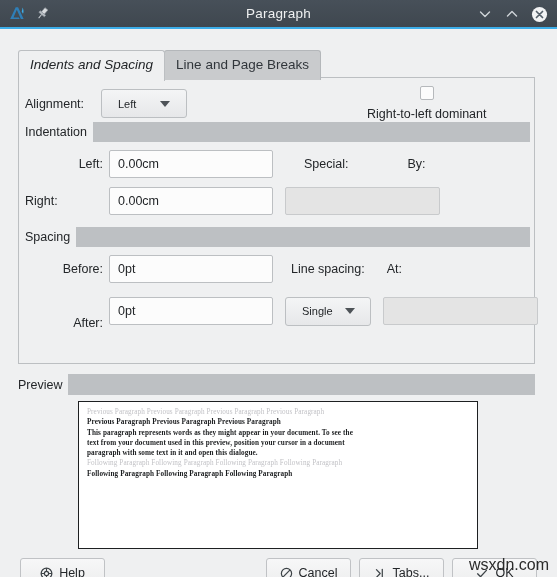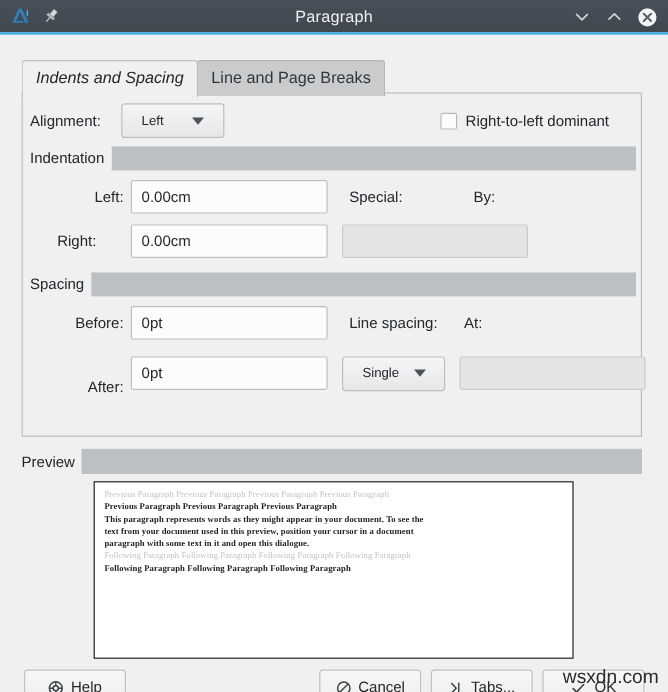--- a/index.html
+++ b/index.html
@@ -305,40 +305,40 @@
   </div>
 
   <div class="panel">
 
     <div class="row" style="left:6px; top:8px;">
       <span class="lbl" style="width:72px; display:inline-block; text-align:left;">Alignment:</span>
       <div class="combo" style="width:86px; margin-left:4px;">
         <span>Left</span>
         <span class="caret"></span>
       </div>
-      <div class="check-wrap" style="margin-left:180px;">
+      <div class="check-wrap" style="margin-left:180px;flex-direction:column;">
         <span class="checkbox"></span>
         <span class="lbl">Right-to-left dominant</span>
       </div>
     </div>
 
     <div class="sect" style="left:6px; top:44px; width:505px;">
       <span class="sect-label">Indentation</span>
       <span class="sect-bar"></span>
     </div>
 
     <div class="row" style="left:6px; top:72px;">
       <span class="lbl" style="width:78px; display:inline-block; text-align:right;">Left:</span>
       <input class="txt" style="width: 164px; margin-left: 6px;" type="text" value="0.00cm">
-      <span class="lbl" style="margin-left:18px;">Special:</span>
+      <span class="lbl" style="margin-left:31px;">Special:</span>
       <span class="lbl" style="margin-left:59px;">By:</span>
     </div>
 
     <div class="row" style="left:6px; top:109px;">
-      <span class="lbl" style="width:78px; display:inline-block; text-align:center;">Right:</span>
+      <span class="lbl" style="width:78px; display:inline-block; text-align:left;">Right:</span>
       <input class="txt" style="width: 164px; margin-left: 6px;" type="text" value="0.00cm">
       <input class="txt disabled" style="width: 155px; margin-left: 12px;" type="text" disabled="" value="">
     </div>
 
     <div class="sect" style="left:6px; top:149px; width:505px;">
       <span class="sect-label">Spacing</span>
       <span class="sect-bar"></span>
     </div>
 
     <div class="row" style="left:6px; top:177px;">

